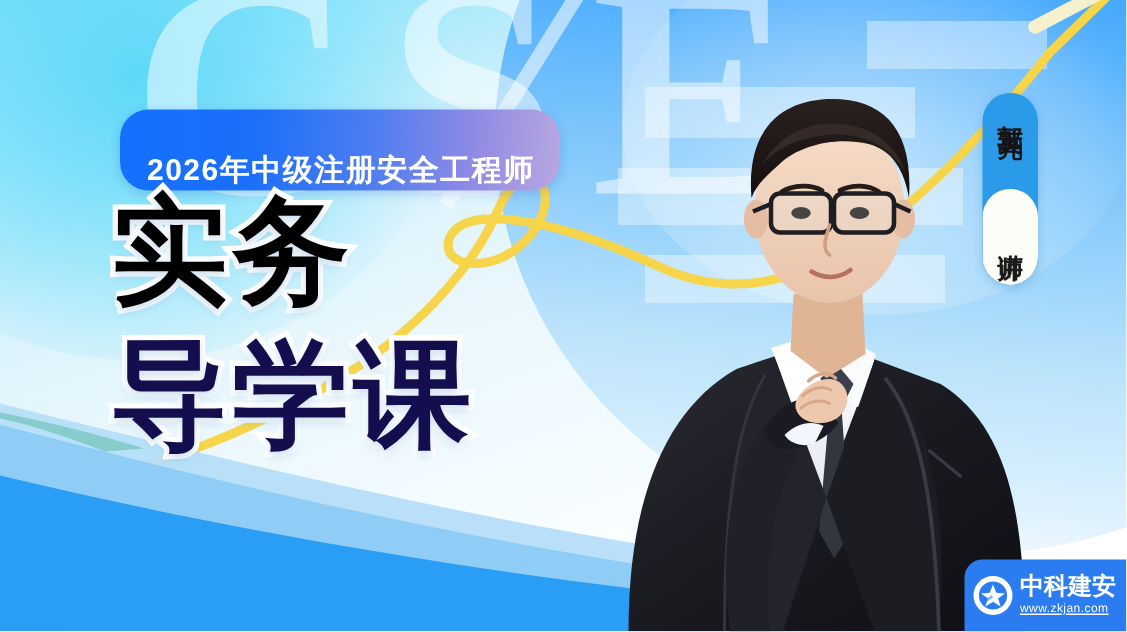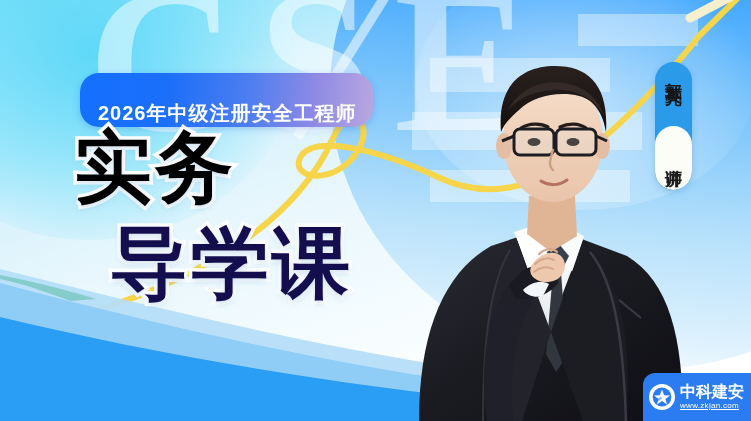--- a/index.html
+++ b/index.html
@@ -120,21 +120,20 @@
     -webkit-text-stroke:7px #ffffff;
     paint-order:stroke fill;
     text-shadow:0 3px 6px rgba(120,170,210,0.35);
   }
   .title-line-2 {
     color:#140d4e;
     margin-top:14px;
     -webkit-text-stroke:7px #ffffff;
     paint-order:stroke fill;
     text-shadow:0 3px 6px rgba(120,170,210,0.35);
-    margin-left:36px;
   }
 
   
   .person { position:absolute; right:38px; bottom:0; width:330px; height:421px; z-index:5; }
 
   
   .name-pill {
     position:absolute;
     left:655px; top:62px;
     width:37px; height:128px;

